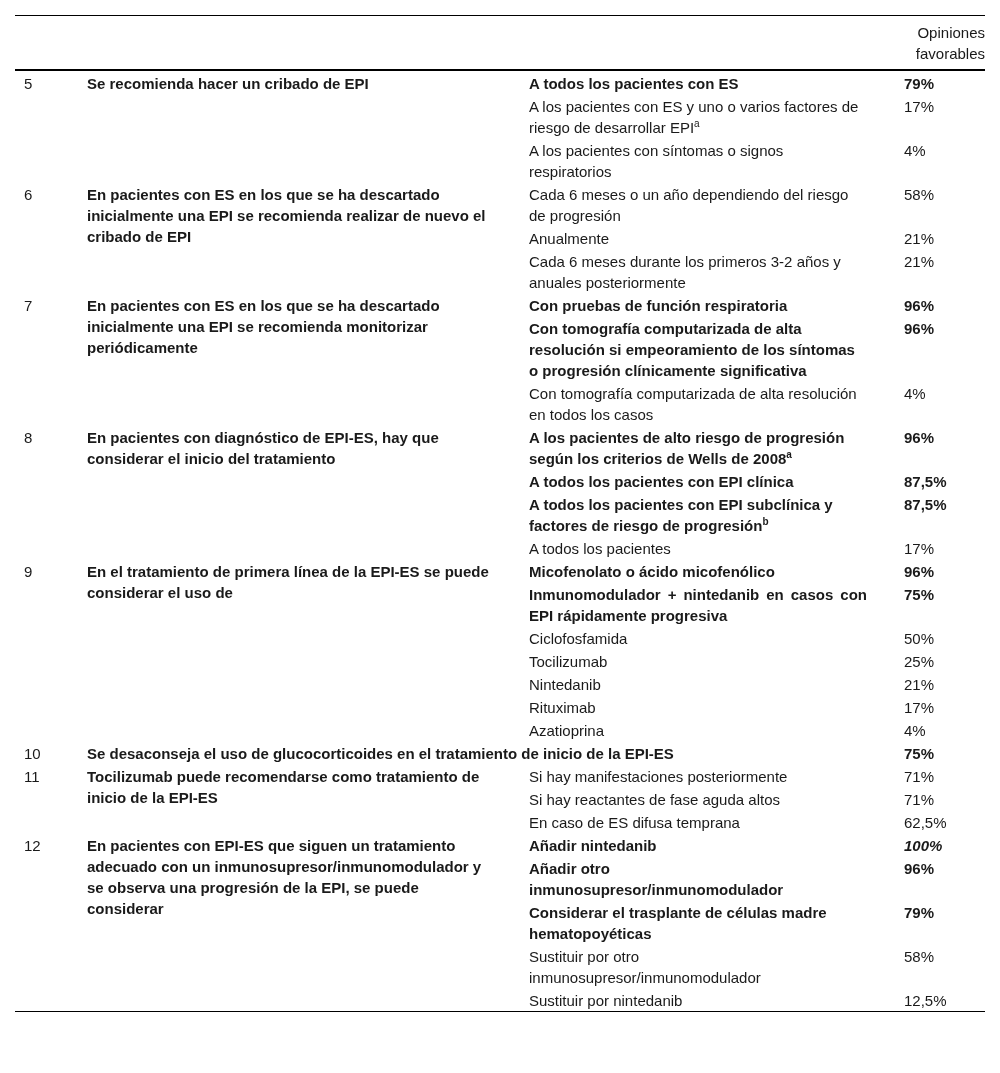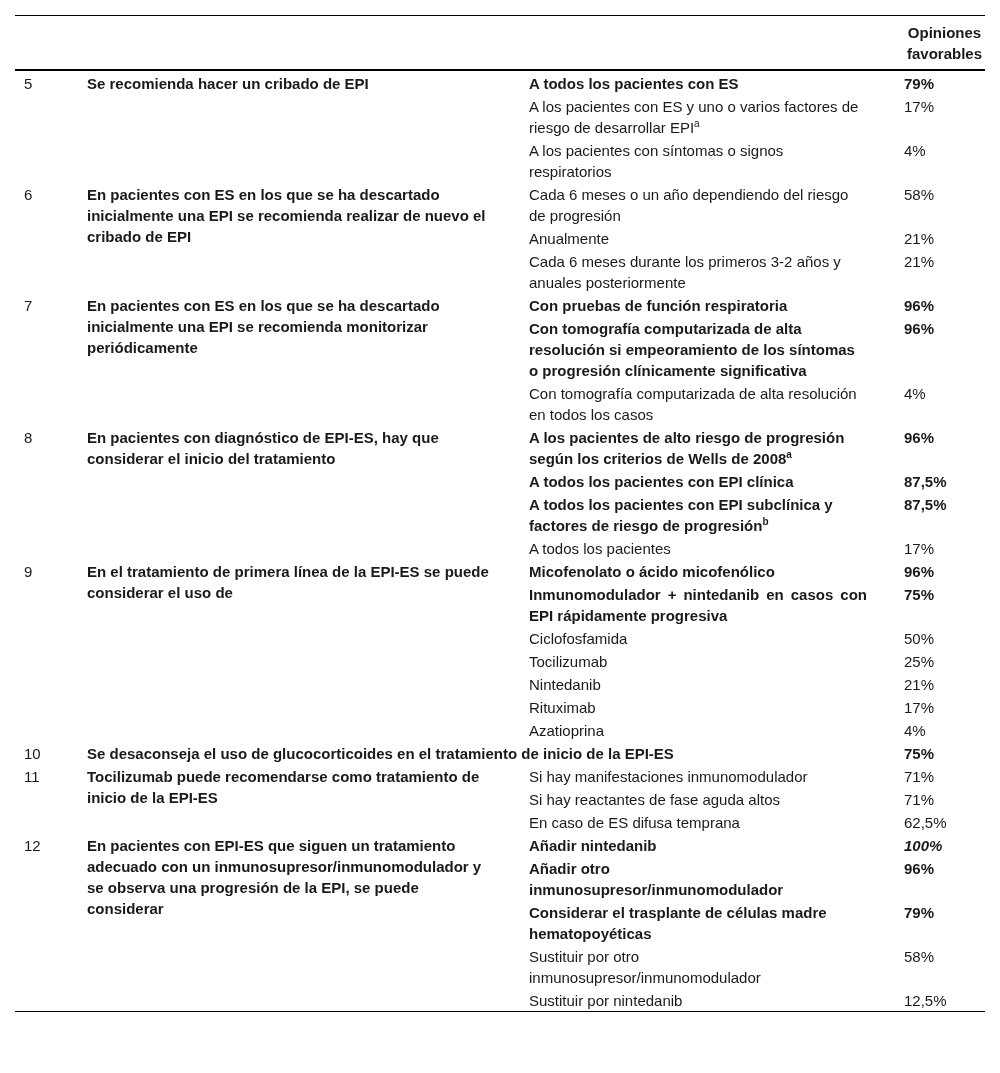--- a/index.html
+++ b/index.html
@@ -1,21 +1,21 @@
 <!DOCTYPE html>
 <html><head>
 <meta charset="utf-8">
 <style>
   html, body { margin: 0; padding: 0; background: #ffffff; }
   body { width: 1000px; height: 1073px; position: relative; font-family: "Liberation Sans", sans-serif; font-size: 15px; color: #1a1a1a; }
   .table-wrap { position: absolute; left: 15px; top: 15px; width: 970px; }
   table { border-collapse: collapse; width: 970px; table-layout: fixed; }
   thead tr { border-top: 1px solid #000; border-bottom: 2px solid #000; }
   tbody tr.last-row { border-bottom: 1px solid #000; }
-  th { font-weight: bold; text-align: center; vertical-align: top; padding: 6px 0 5px 0; line-height: 21px; }
+  th { font-weight: normal; text-align: right; vertical-align: top; padding: 6px 0 5px 0; line-height: 21px; }
   td { vertical-align: top; padding: 2px 0 0 0; line-height: 21px; }
   col.c-num { width: 72px; }
   col.c-stmt { width: 442px; }
   col.c-opt { width: 368px; }
   col.c-pct { width: 88px; }
   td.num { padding-left: 9px; }
   td.opt { padding-right: 30px; }
   .bold { font-weight: bold; }
   sup { font-size: 10px; line-height: 0; vertical-align: super; }
   td.stmt { padding-right: 30px; font-weight: bold; }
@@ -135,21 +135,21 @@
           <td style="padding-left: 7px;">4%</td>
         </tr>
         <tr>
           <td class="num">10</td>
           <td colspan="2" class="span-stmt bold">Se desaconseja el uso de glucocorticoides en el tratamiento de inicio de la EPI-ES</td>
           <td class="bold" style="padding-left: 7px;">75%</td>
         </tr>
         <tr>
           <td class="num" rowspan="3">11</td>
           <td class="stmt" rowspan="3">Tocilizumab puede recomendarse como tratamiento de inicio de la EPI-ES</td>
-          <td class="opt"><span>Si hay manifestaciones inmunomodulador</span></td>
+          <td class="opt"><span>Si hay manifestaciones posteriormente</span></td>
           <td style="padding-left: 7px;">71%</td>
         </tr>
         <tr>
           <td class="opt"><span>Si hay reactantes de fase aguda altos</span></td>
           <td style="padding-left: 7px;">71%</td>
         </tr>
         <tr>
           <td class="opt"><span>En caso de ES difusa temprana</span></td>
           <td style="padding-left: 7px;">62,5%</td>
         </tr>

